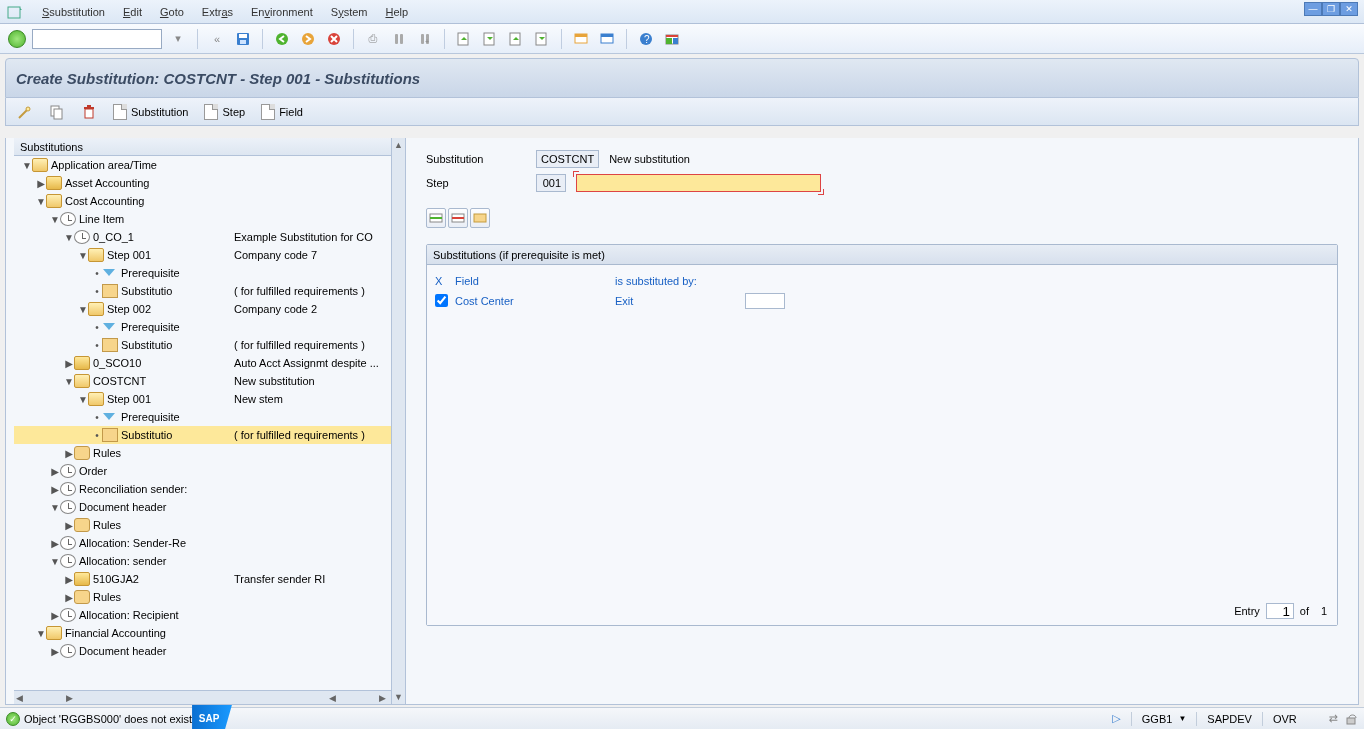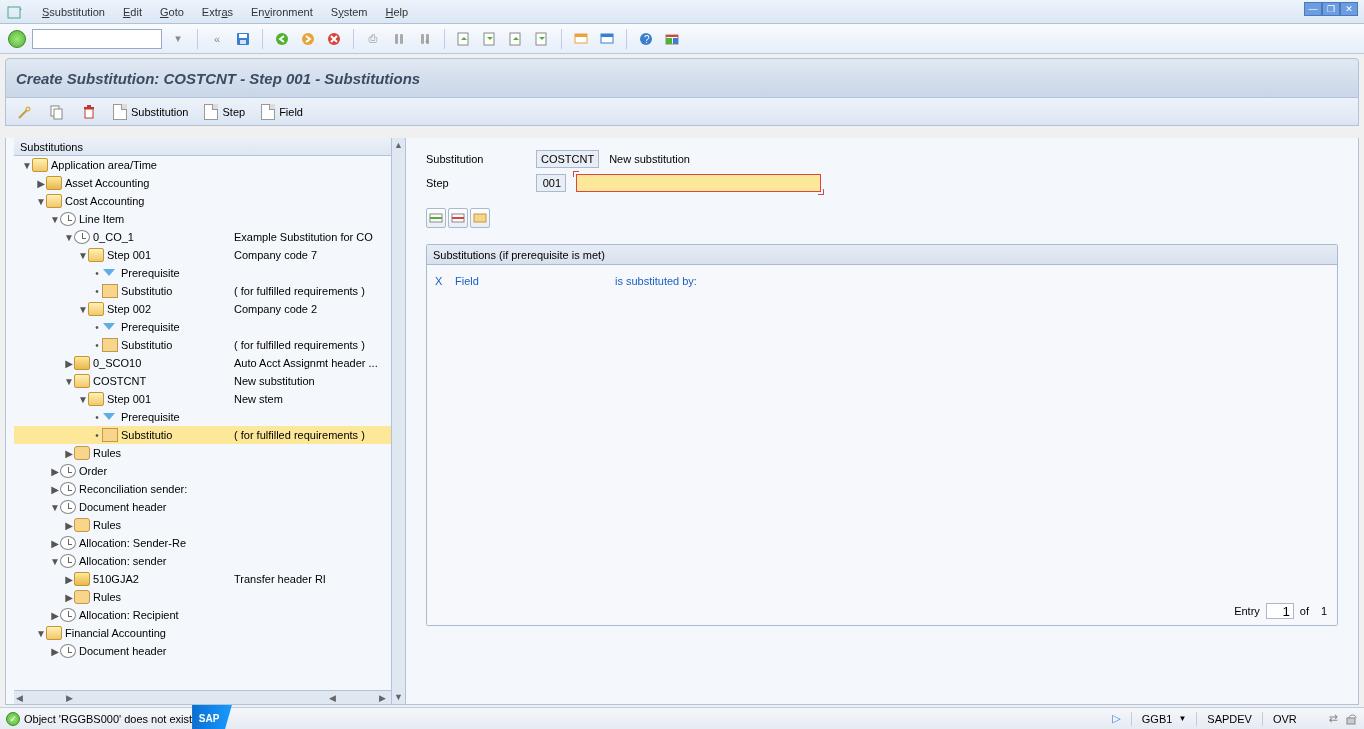--- a/index.html
+++ b/index.html
@@ -350,21 +350,21 @@
               <span class="exp">•</span>
               <span class="icn sub-i"></span>
               <span class="c1">Substitutio</span>
               <span class="c2">( for fulfilled requirements )</span>
             </div>
             <div class="tree-row">
               <span class="indent" style="width:50px"></span>
               <span class="exp">▶</span>
               <span class="icn folder"></span>
               <span class="c1">0_SCO10</span>
-              <span class="c2">Auto Acct Assignmt header ...</span>
+              <span class="c2">Auto Acct Assignmt despite ...</span>
             </div>
             <div class="tree-row">
               <span class="indent" style="width:50px"></span>
               <span class="exp">▼</span>
               <span class="icn folder-open"></span>
               <span class="c1">COSTCNT</span>
               <span class="c2">New substitution</span>
             </div>
             <div class="tree-row">
               <span class="indent" style="width:64px"></span>
@@ -428,21 +428,21 @@
               <span class="indent" style="width:36px"></span>
               <span class="exp">▼</span>
               <span class="icn clock-i"></span>
               <span class="c1">Allocation: sender</span>
             </div>
             <div class="tree-row">
               <span class="indent" style="width:50px"></span>
               <span class="exp">▶</span>
               <span class="icn folder"></span>
               <span class="c1">510GJA2</span>
-              <span class="c2">Transfer header RI</span>
+              <span class="c2">Transfer sender RI</span>
             </div>
             <div class="tree-row">
               <span class="indent" style="width:50px"></span>
               <span class="exp">▶</span>
               <span class="icn key-i"></span>
               <span class="c1">Rules</span>
             </div>
             <div class="tree-row">
               <span class="indent" style="width:36px"></span>
               <span class="exp">▶</span>
@@ -516,20 +516,28 @@
     <div class="subpanel">
       <div class="subpanel-hdr">
         <span>Substitutions (if prerequisite is met)</span>
       </div>
       <div class="subpanel-body">
         <div class="subpanel-row">
           <span class="c-x">X</span>
           <span class="c-field">Field</span>
           <span class="c-sub">is substituted by:</span>
         </div>
+        <div id="sub-rows">
+            <div class="subpanel-row">
+              <span class="c-x"><input type="checkbox" checked="" style=""></span>
+              <span class="c-field">Cost Center</span>
+              <span class="c-sub">Exit</span>
+              <input class="val-input" value="" style="">
+            </div>
+          </div>
         <div class="entry-row">
           <span>Entry</span>
           <input class="ent-input" value="1" style="">
           <span>of</span>
           <span style="width:12px; text-align:right;">1</span>
         </div>
       </div>
     </div>
   </div>
 </div>

